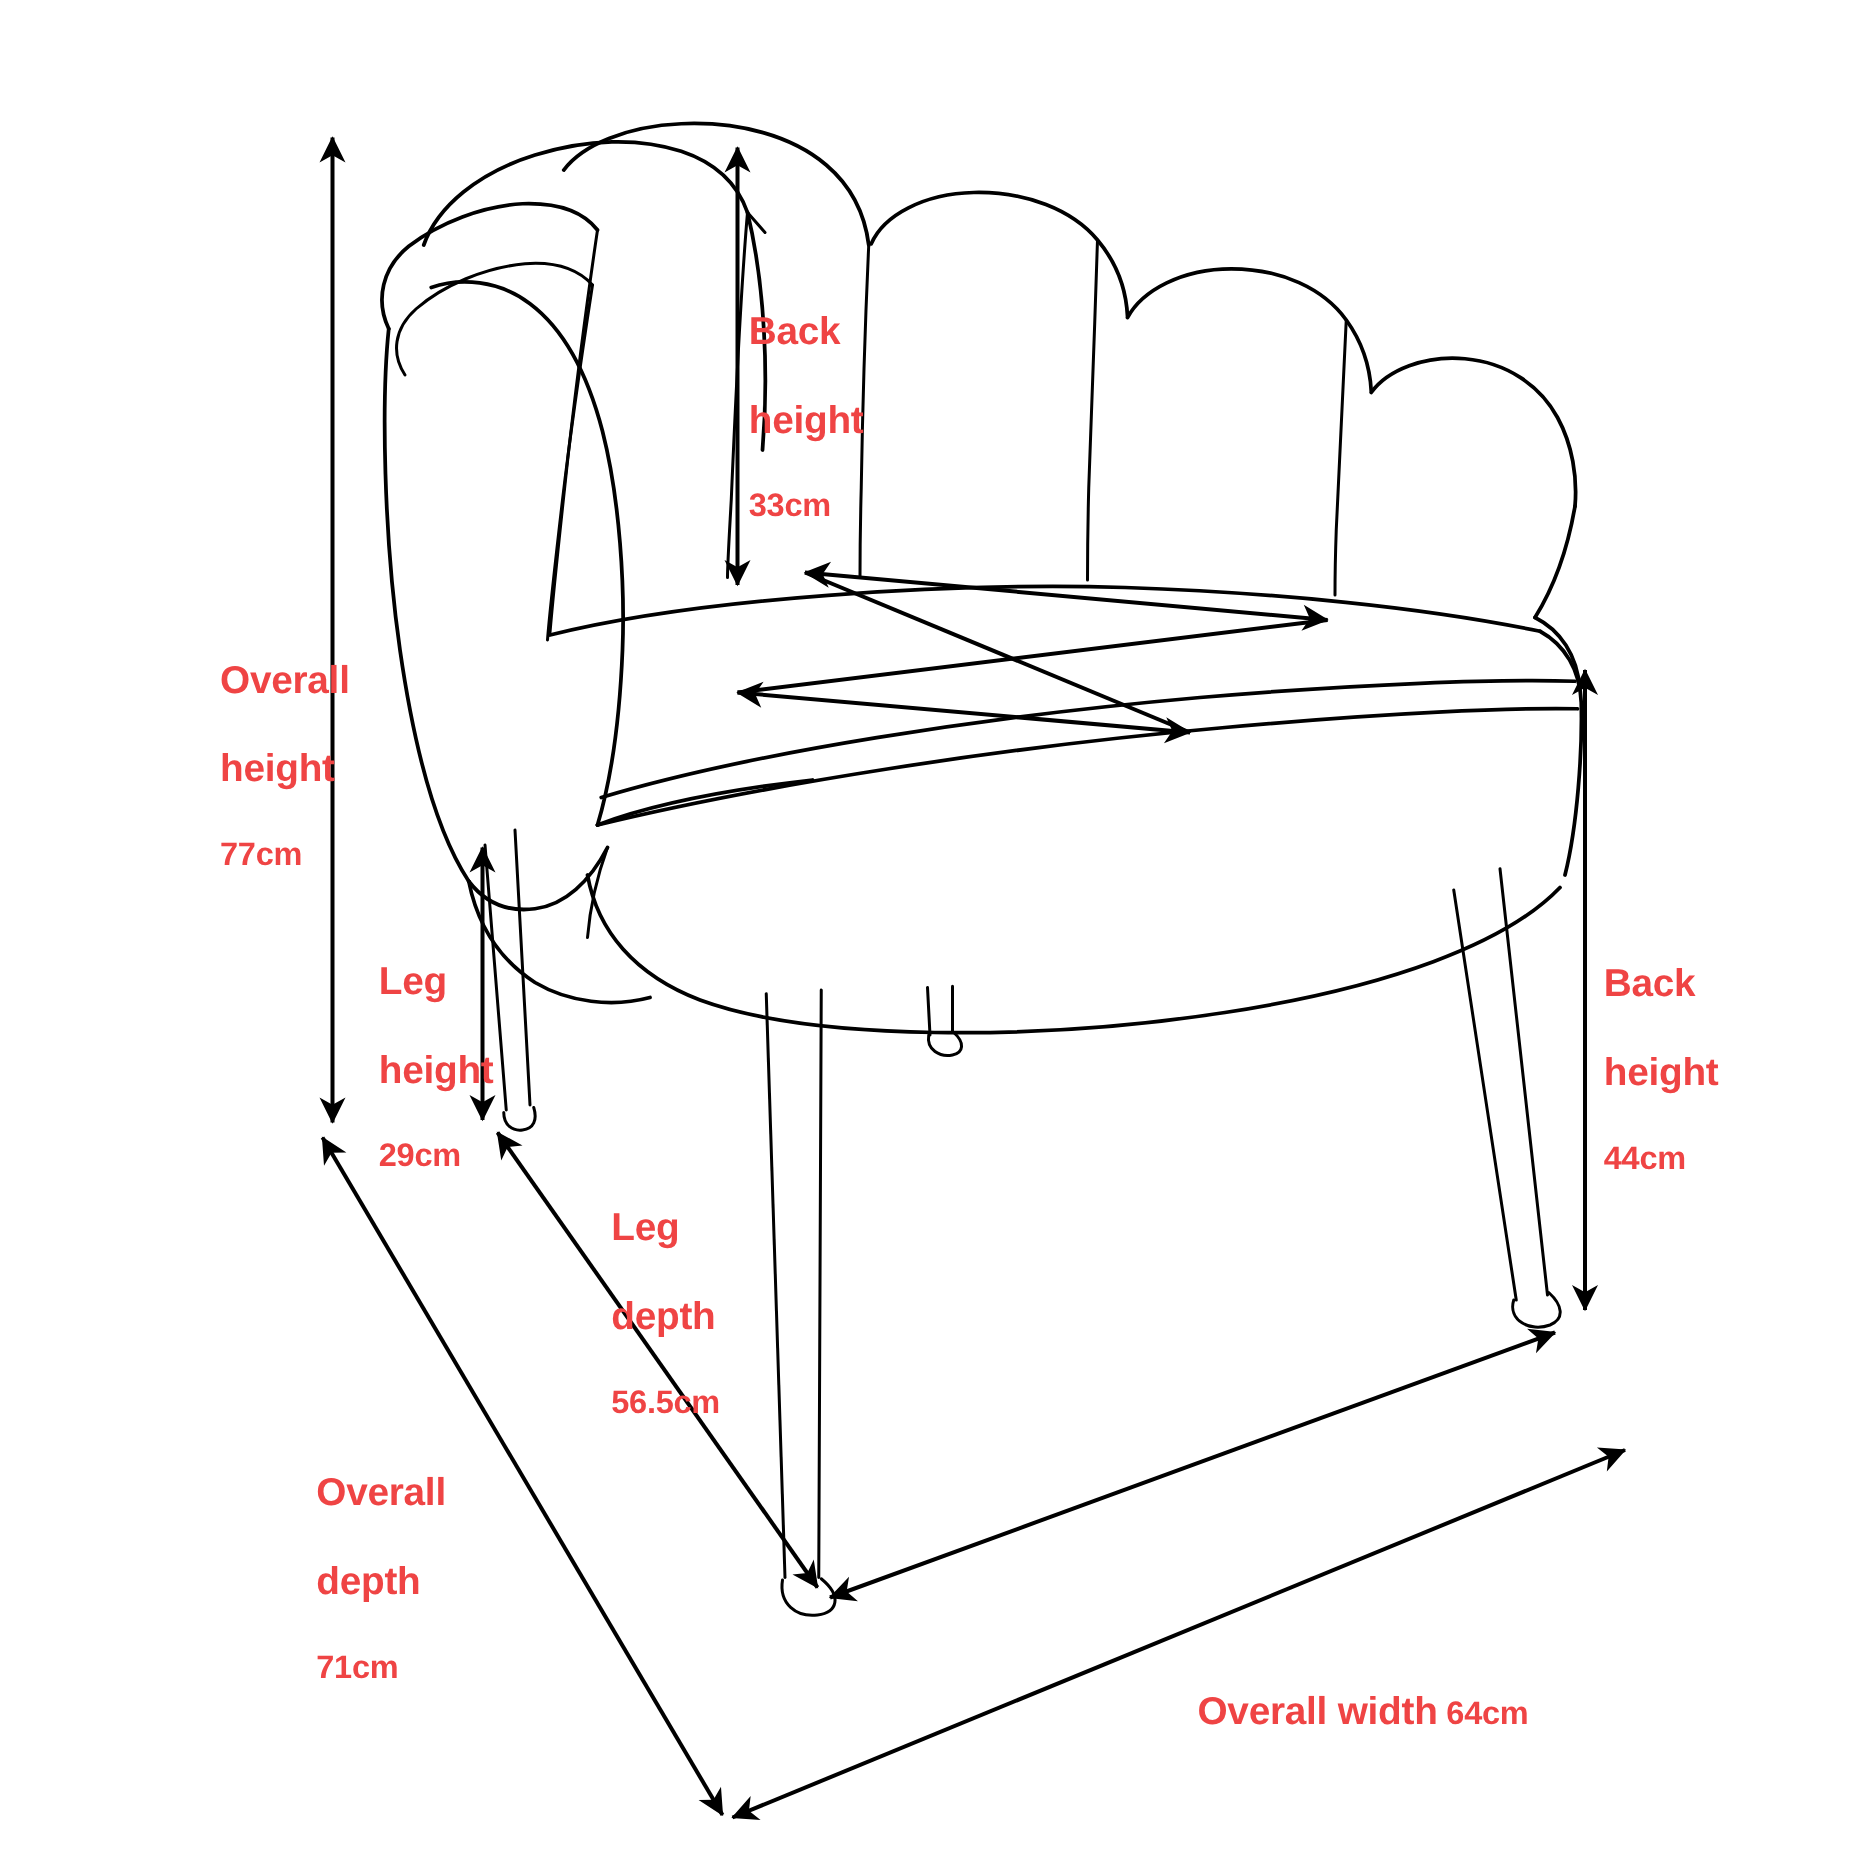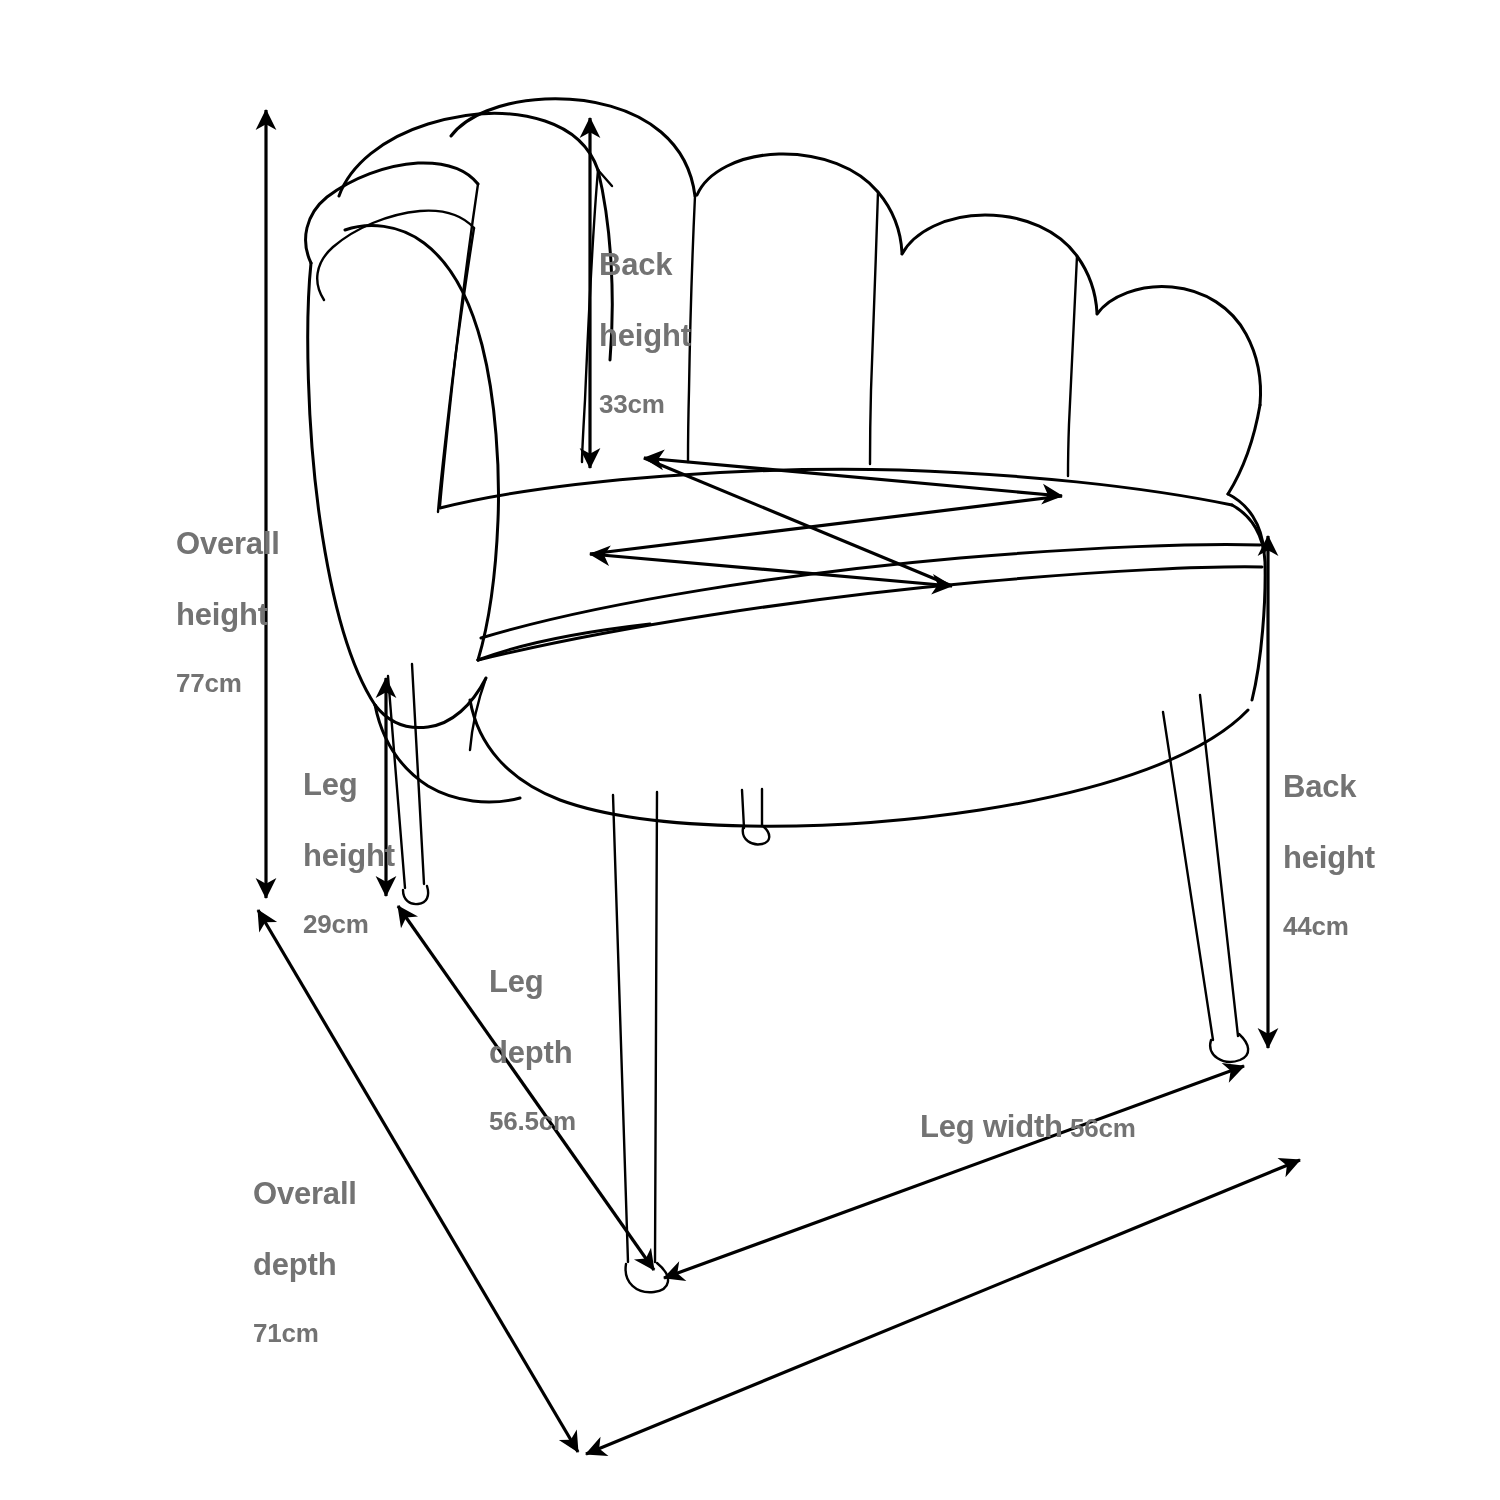--- a/index.html
+++ b/index.html
@@ -40,21 +40,21 @@
     stroke-linecap: round;
     stroke-linejoin: round;
   }
   .dim-line {
     fill: none;
     stroke: #000000;
     stroke-width: 3.2;
   }
   .label {
     position: absolute;
-    color: #737373;
+    color: #ef4444;
     line-height: 1.13;
     white-space: pre;
     letter-spacing: -0.2px;
   }
   .label .bold {
     font-weight: bold;
     font-size: 31px;
   }
   .label .val {
     font-weight: bold;
@@ -243,24 +243,24 @@
     <span class="bold">depth</span>
     <span class="val">56.5cm</span>
   </div>
 
   <div class="label stacked" style="left:1283px; top:733px;">
     <span class="bold">Back</span>
     <span class="bold">height</span>
     <span class="val">44cm</span>
   </div>
 
-  <div class="label inline" style="left:903px; top:1091px;">
-    <span class="bold">Leg width</span><span class="val"> </span><span class="val">56cm</span>
-  </div>
 
   <div class="label stacked" style="left:253px; top:1140px;">
     <span class="bold">Overall</span>
     <span class="bold">depth</span>
     <span class="val">71cm</span>
   </div>
 
+  <div class="label inline" style="left:941px; top:1333px;">
+    <span class="bold">Overall width</span><span class="val"> </span><span class="val">64cm</span>
+  </div>
 
 </div>
 
 </body></html>

